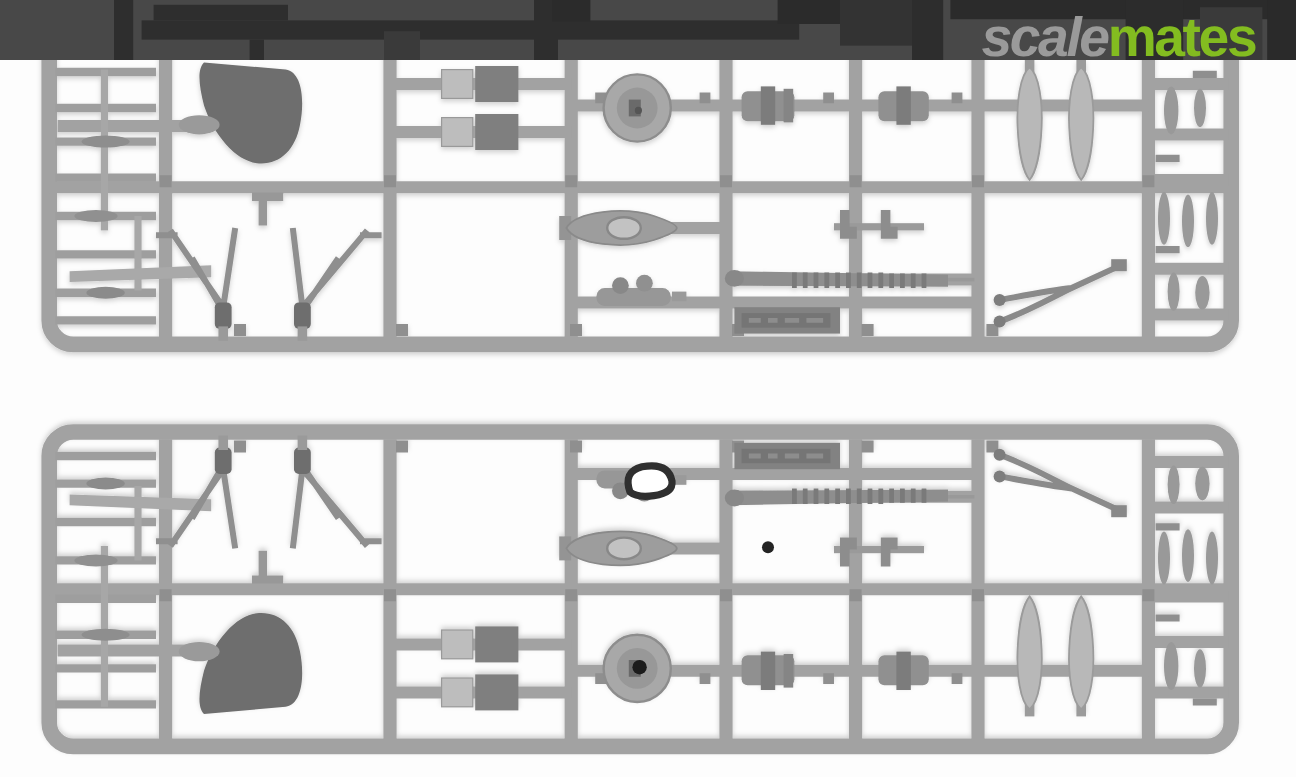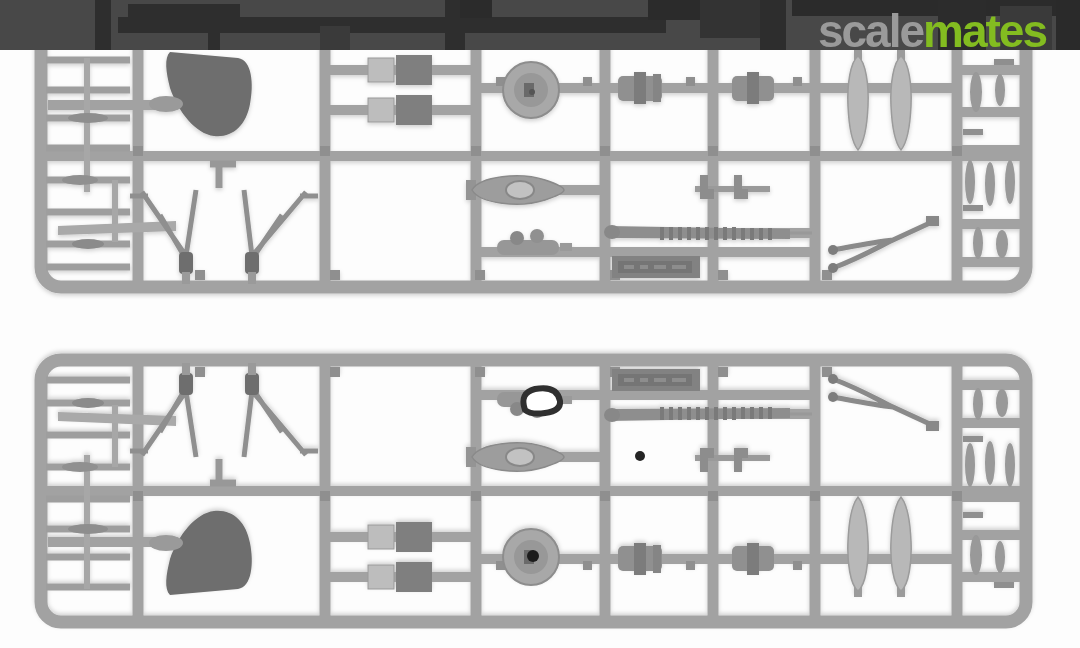--- a/index.html
+++ b/index.html
@@ -6,21 +6,21 @@
     --background:#fdfdfd; --bar:#484848; --silhouette:#2e2e2e;
     --logo-gray:#9a9a9a; --logo-green:#83bc20;
     --plastic:#a2a2a2; --plastic-mid:#949494; --plastic-dark:#6e6e6e; --accent-dark:#2f2f2f;
   }
   html,body{margin:0;padding:0;background:#fff;}
   .stage{position:relative;width:1080px;height:648px;overflow:hidden;
          background:var(--background);font-family:"Liberation Sans",sans-serif;}
   .photo-svg{display:block;filter:blur(.45px);}
   .watermark{position:absolute;top:6px;right:34px;font-weight:bold;font-size:46px;
              line-height:50px;letter-spacing:-2px;white-space:nowrap;pointer-events:none;}
-  .wm-gray{color:var(--logo-gray);}
+  .wm-gray{color:var(--logo-gray);font-style:italic;}
   .wm-green{color:var(--logo-green);text-align:right;}
 </style>
 </head>
 <body>
 
 <div class="stage">
 
   <svg class="photo-svg" width="1080" height="648" viewBox="0 0 1080 648">
     <defs>
       <filter id="soft" x="-5%" y="-5%" width="110%" height="112%">

